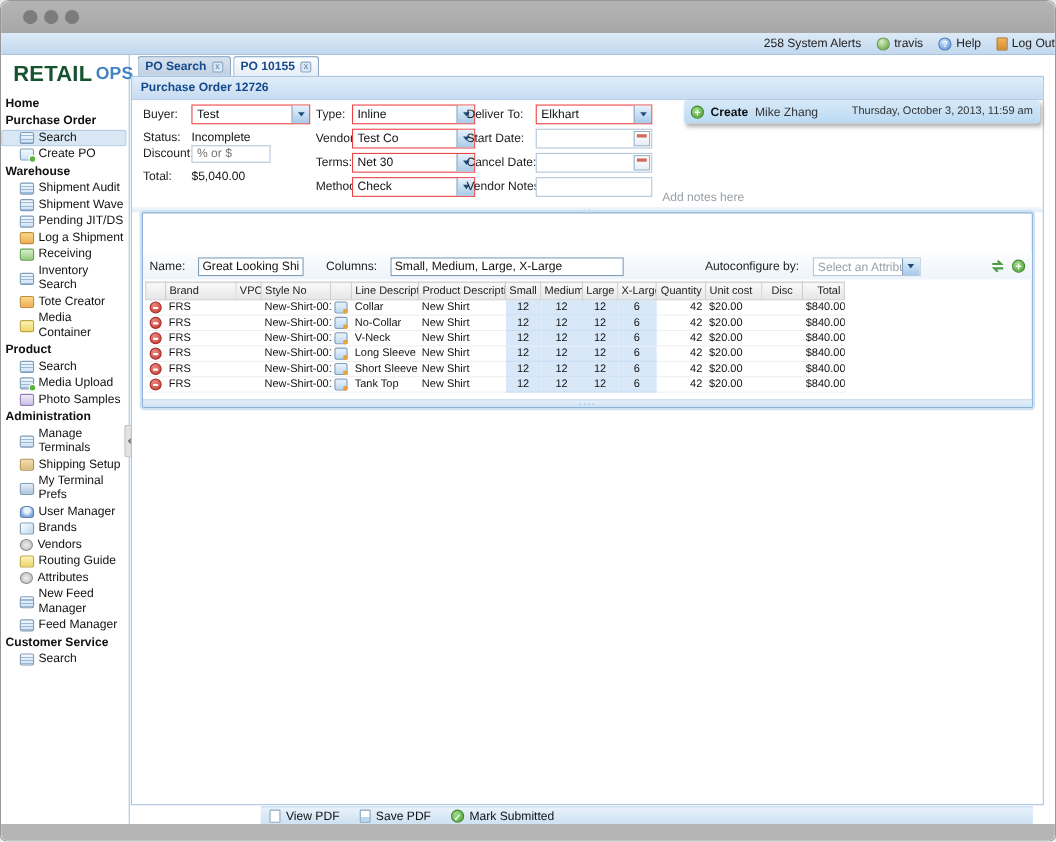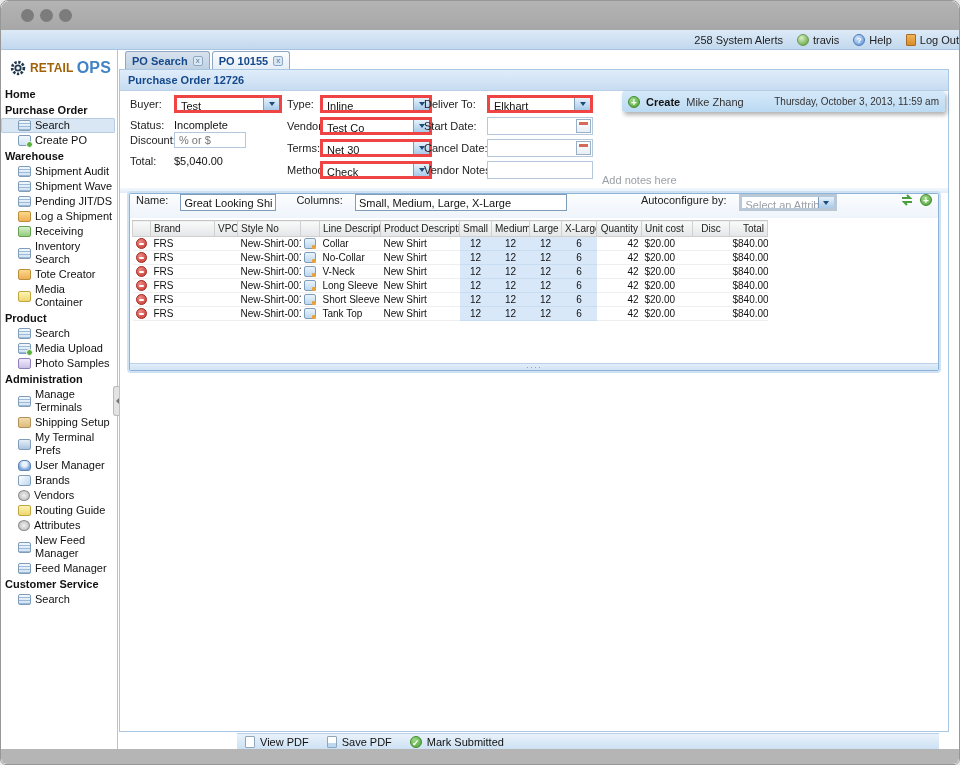--- a/index.html
+++ b/index.html
@@ -19,21 +19,21 @@
   .globe-ic{width:12px;height:12px;border-radius:50%;background:radial-gradient(circle at 35% 30%,#d9f0c8,#7cb55a 70%,#4f8f3c);border:1px solid #6a9a52;}
   .help-ic{width:12px;height:12px;border-radius:50%;background:radial-gradient(circle at 35% 30%,#cfe4f8,#5b8fd4);border:1px solid #4a79b8;
     color:#fff;font-size:8px;line-height:12px;text-align:center;font-weight:bold;}
   .door-ic{width:10px;height:12px;background:linear-gradient(#f2b457,#d88c2a);border:1px solid #a96c20;border-radius:1px;}
   
   .main{position:absolute;top:49px;left:0;right:0;bottom:15px;background:#fff;}
   .bottomstrip{position:absolute;left:0;right:0;bottom:0;height:15px;background:#b5b5b5;border-radius:0 0 6px 6px;}
   
   .sidebar{position:absolute;left:0;top:0;width:117px;bottom:0;background:#fff;border-right:1px solid #a9c6e2;}
   .logo{display:flex;align-items:center;gap:3px;padding:6px 0 0 8px;height:30px;}
-  .logo-retail{font-size:12px;font-weight:bold;color:#a16207;letter-spacing:.2px;}
+  .logo-retail{font-size:20px;font-weight:bold;color:#14532d;letter-spacing:.2px;}
   .logo-ops{font-size:16px;font-weight:bold;color:#4183c4;letter-spacing:.2px;}
   .side-menu{margin-top:6px;font-size:11px;}
   .side-header{font-weight:bold;color:#111;padding:2px 2px 1px 4px;line-height:13px;cursor:default;}
   .side-item{display:flex;align-items:center;gap:4px;padding:1px 2px 1px 17px;line-height:13px;color:#111;cursor:pointer;}
   .side-item.selected{background:#d9e6f3;box-shadow:inset 0 0 0 1px #b7cde4;border-radius:2px;margin-right:2px;}
   .ic{width:13px;height:11px;border:1px solid #7f9db9;border-radius:2px;flex:0 0 auto;position:relative;display:inline-block;
     background:linear-gradient(#f2f8fe,#cfe2f4);}
   .ic-form,.ic-feed,.ic-terminal,.ic-audit,.ic-media-add{background-image:repeating-linear-gradient(180deg,rgba(0,0,0,0) 0 2px,#9db9d6 2px 3px),linear-gradient(#f2f8fe,#cfe2f4);}
   .ic-folder{border-color:#bb8f3c;background:linear-gradient(#fbd98b,#efae54);}
   .ic-receiving{border-color:#63a050;background:linear-gradient(#d8f0cd,#93cb7d);}
@@ -58,21 +58,21 @@
   .tab.active{background:linear-gradient(#fdfdfe,#e6eef7);}
   .tab-close{width:10px;height:10px;background:#dbe7f2;border:1px solid #8ba9c7;border-radius:2px;
     font-size:8px;line-height:8px;color:#56789c;text-align:center;font-weight:normal;}
   .content-panel{position:absolute;top:19px;left:0;right:0;bottom:17px;border:1px solid #a9c6e2;background:#fff;}
   .po-header{height:21px;background:linear-gradient(#e0edfa,#c7dcf1);border-bottom:1px solid #b9d0e8;
     color:#15498b;font-weight:bold;font-size:11px;display:flex;align-items:center;padding-left:8px;}
   
   .form-area{position:relative;height:97px;font-size:11px;}
   .flabel{position:absolute;white-space:nowrap;color:#222;}
   .ftext{position:absolute;white-space:nowrap;color:#111;}
-  .combo{position:absolute;display:flex;height:18px;border:3px solid #ef4444;background:#fff;cursor:pointer;}
+  .combo{position:absolute;display:flex;height:18px;border:1px solid #ef4444;background:#fff;cursor:pointer;}
   .combo .val{flex:1;font-size:11px;padding:2px 0 0 4px;white-space:nowrap;overflow:hidden;color:#111;}
   .combo .btn{width:16px;background:linear-gradient(#e6f2fc,#a8cae9);border-left:1px solid #7f9db9;
     display:flex;align-items:center;justify-content:center;}
   .combo .btn::after{content:"";border-top:4px solid #1e4b78;border-left:3px solid transparent;border-right:3px solid transparent;}
   .combo.disabled{border-color:#b9c8d6;}
   .combo.disabled .val{color:#9aa0a8;}
   .tinput{position:absolute;height:18px;border:1px solid #b5c7da;background:#fff;font-size:11px;
     font-family:"Liberation Sans",sans-serif;padding:1px 4px;color:#111;}
   .datefield{position:absolute;display:flex;height:18px;border:1px solid #b5c7da;background:#fff;cursor:pointer;}
   .datefield .dval{flex:1;}
@@ -85,22 +85,22 @@
     border:1px solid #3f8a2b;color:#fff;font-size:10px;line-height:11px;text-align:center;font-weight:bold;flex:0 0 auto;}
   .notif-action{font-weight:bold;color:#111;}
   .notif-user{color:#333;}
   .notif-time{margin-left:auto;font-size:10px;color:#333;}
   .add-notes{position:absolute;left:482px;top:83px;color:#9aa0a6;font-size:11px;}
   .splitter{height:5px;background:linear-gradient(#f2f7fc,#e2edf8);display:flex;align-items:center;justify-content:center;cursor:row-resize;}
   .splitter .dots,.gsplit .dots{color:#7f9db9;font-size:9px;line-height:4px;letter-spacing:1px;}
   
   .grid-panel{position:absolute;left:9px;right:9px;top:123px;height:178px;border:1px solid #8db3d8;
     box-shadow:0 0 0 2px #cfe2f4;border-radius:2px;background:#fff;}
-  .grid-toolbar{height:24px;display:flex;align-items:flex-start;gap:12px;padding:0 6px;font-size:11px;
-    background:linear-gradient(#fcfdfe,#eef4fb);}
+  .grid-toolbar{height:24px;display:flex;align-items:center;gap:12px;padding:0 6px;font-size:11px;
+    background:linear-gradient(#fcfdfe,#eef4fb);margin-top:36px;}
   .grid-toolbar label{white-space:nowrap;}
   .gt-input{height:17px;border:1px solid #7f9db9;font-size:11px;font-family:"Liberation Sans",sans-serif;padding:1px 3px;color:#111;}
   .gt-combo{position:static;height:17px;width:98px;}
   .gt-right{margin-left:auto;display:flex;align-items:center;gap:6px;}
   .refresh-ic{display:flex;align-items:center;cursor:pointer;}
   .po-table{border-collapse:collapse;table-layout:fixed;margin:2px 0 0 2px;width:635px;font-size:10px;}
   .po-table th{height:16px;background:linear-gradient(#fafafa,#e4e5e7);border:1px solid #d0d0d0;border-top-color:#c6c6c6;
     font-weight:normal;color:#222;padding:0 3px;overflow:hidden;white-space:nowrap;cursor:pointer;}
   .po-table td{height:14px;padding:0 3px;border-bottom:1px solid #efefef;color:#111;overflow:hidden;white-space:nowrap;}
   .po-table td.size-col{background:#d8e8f8;border-bottom:1px solid #c8ddf2;text-align:center;}

